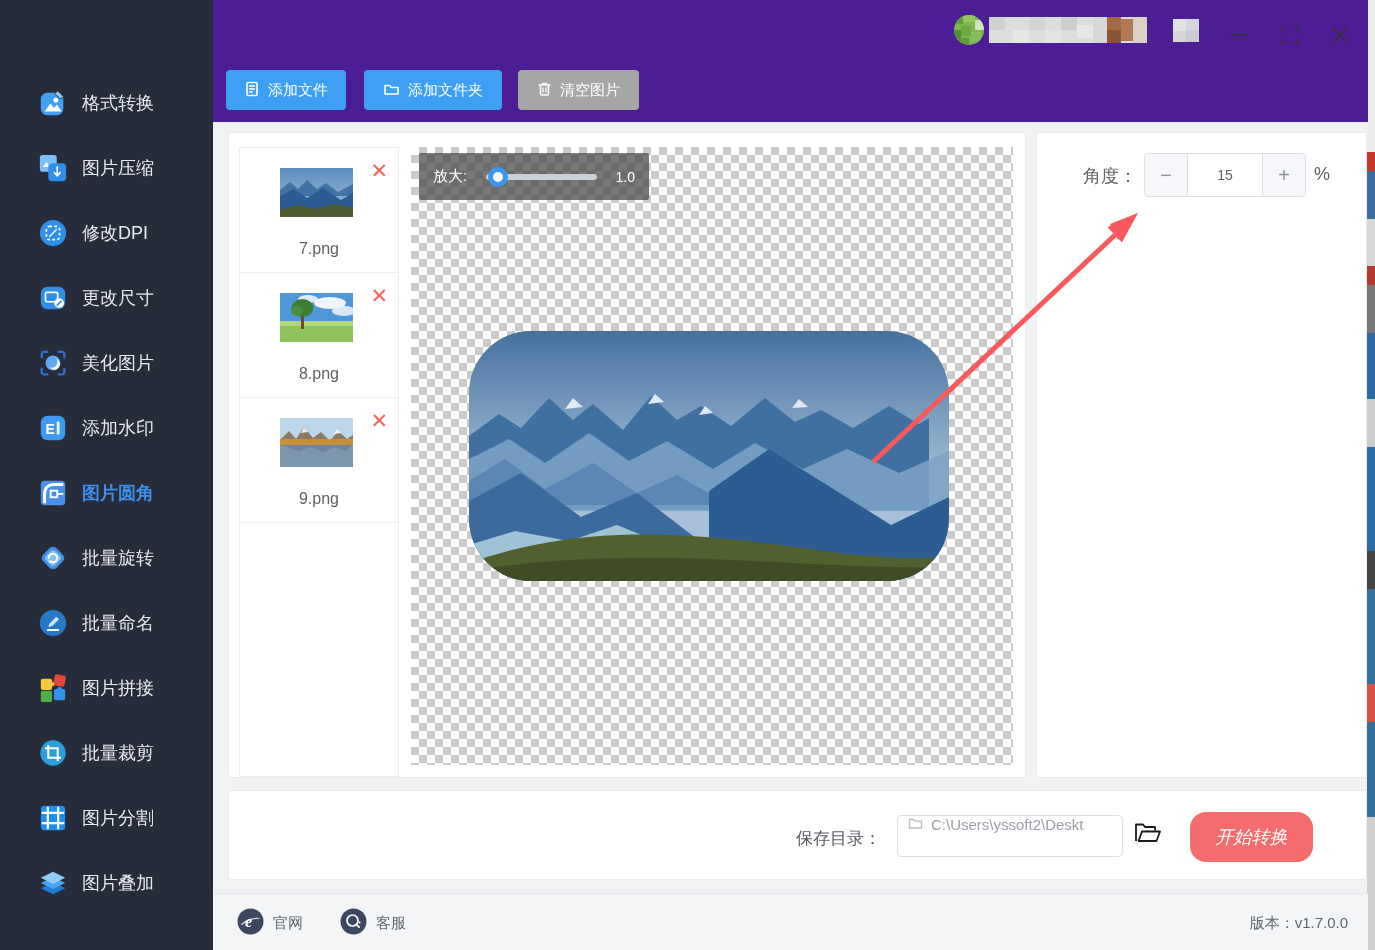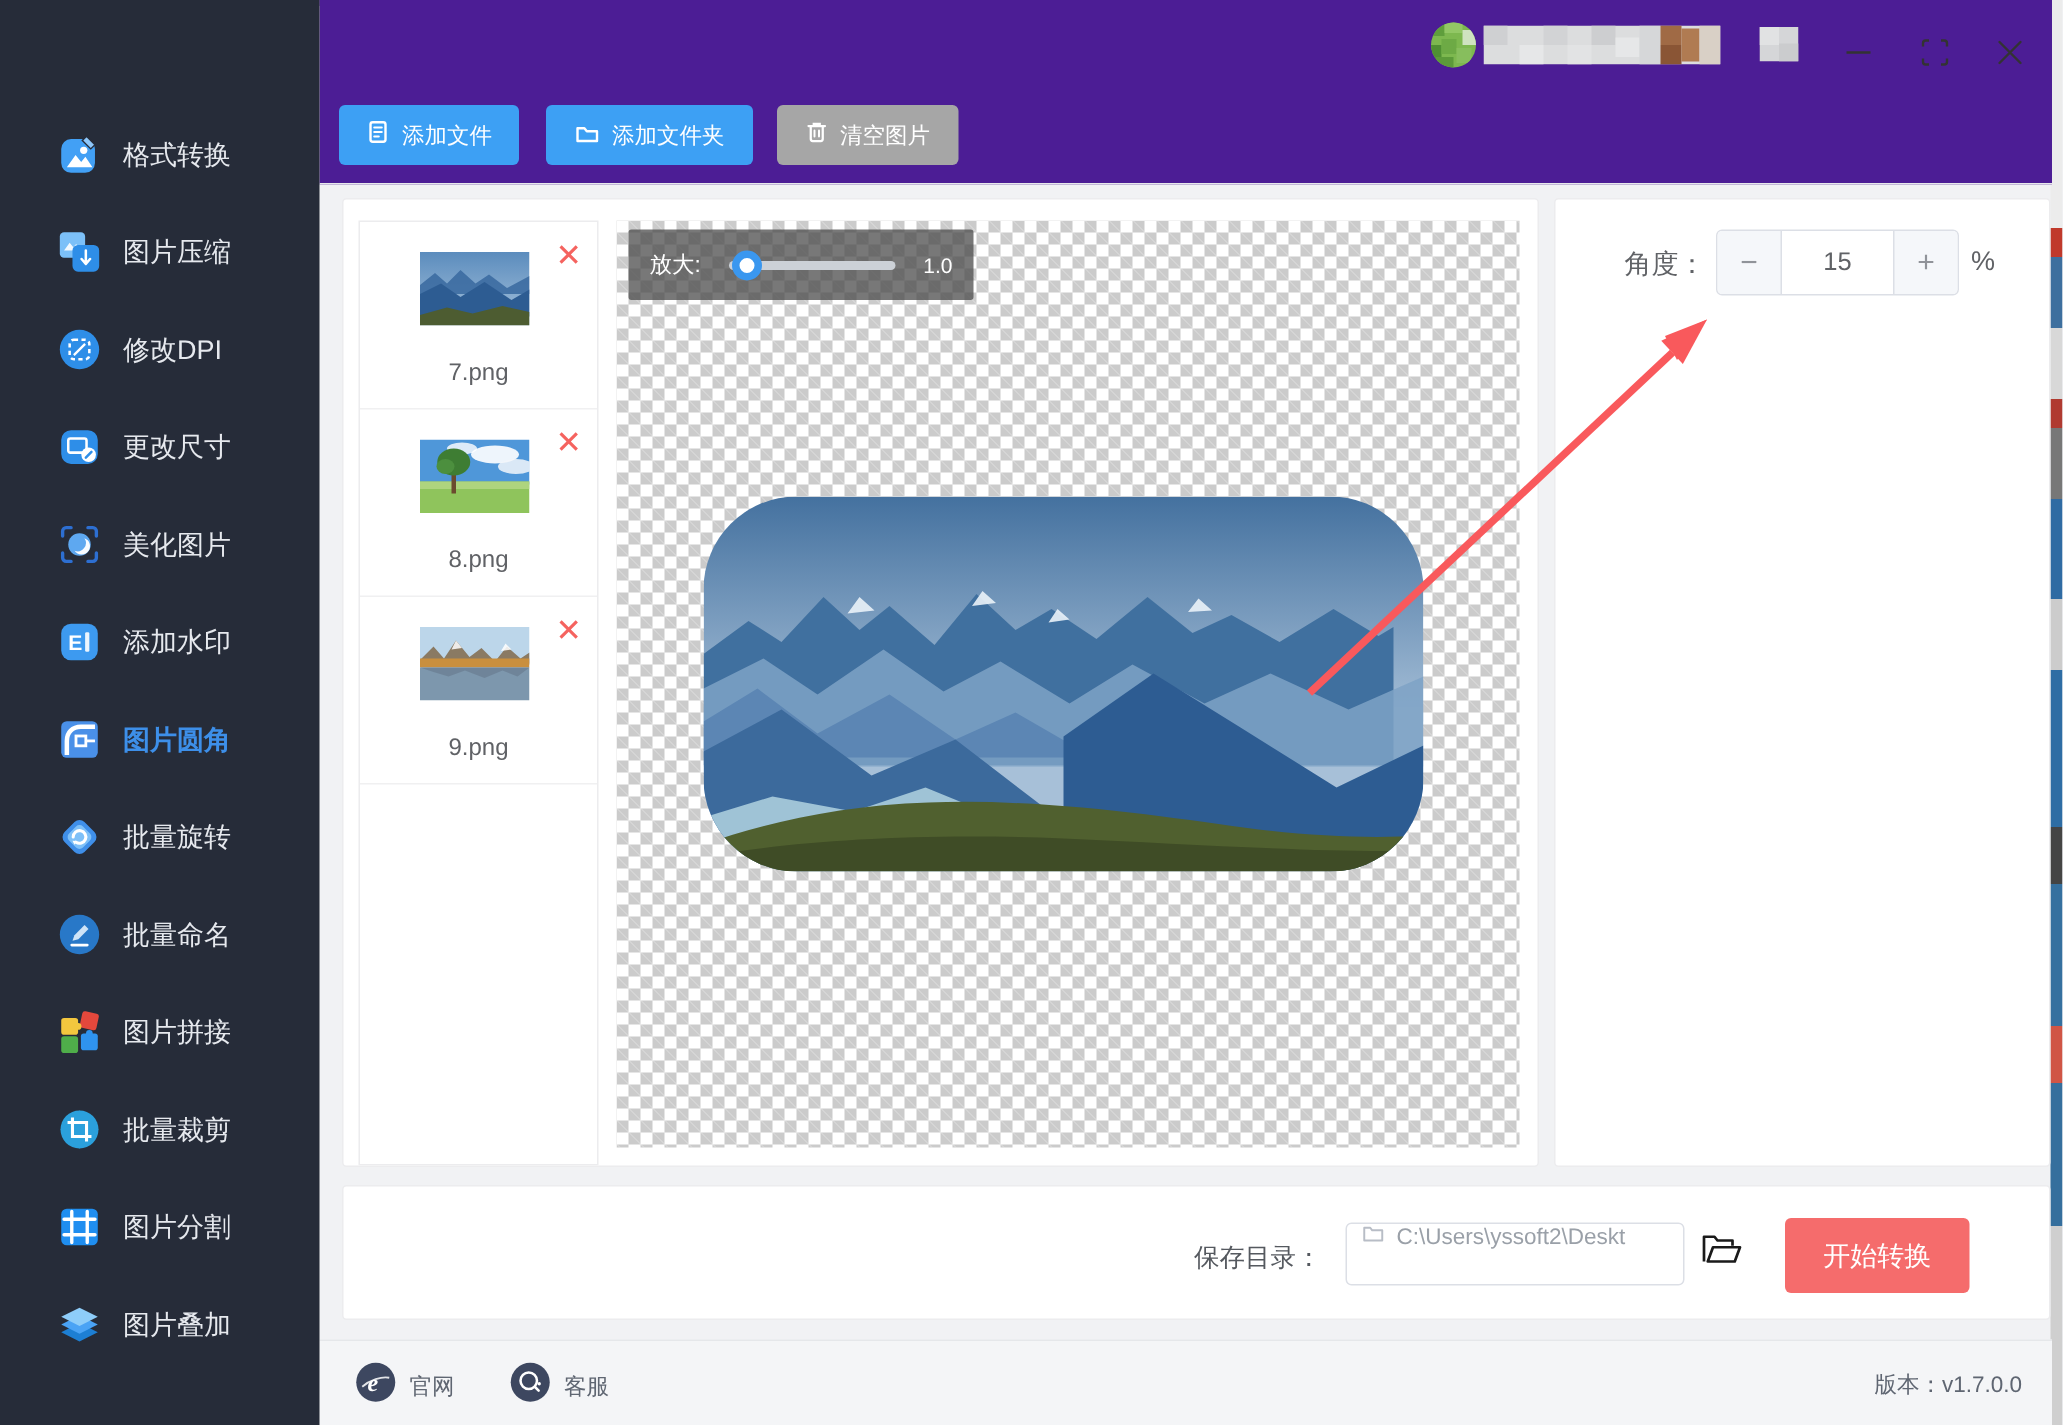--- a/index.html
+++ b/index.html
@@ -66,31 +66,31 @@
   .preview-img svg { display:block; }
 
   
   .angle-row { position:absolute; left:0; top:0; right:0; height:80px; }
   .angle-label { position:absolute; left:46px; top:31px; font-size:18px; color:#606266; }
   .stepper { position:absolute; left:107px; top:20px; width:162px; height:44px; border:1px solid #dcdfe6;
     border-radius:4px; display:flex; background:#fff; overflow:hidden; }
   .step-btn { width:43px; background:#f5f7fa; border:none; color:#909399; font-size:20px; cursor:pointer; font-family:inherit; }
   .step-btn.minus { border-right:1px solid #dcdfe6; }
   .step-btn.plus  { border-left:1px solid #dcdfe6; }
-  .step-val { flex:1; display:flex; align-items:center; justify-content:center; font-size:17px; color:#606266; }
+  .step-val { flex:1; display:flex; align-items:center; justify-content:center; font-size:14px; color:#606266; }
   .unit { position:absolute; left:277px; top:31px; font-size:18px; color:#606266; }
 
   
   .save-label { position:absolute; left:567px; top:36px; font-size:17px; color:#55595f; }
   .save-input-wrap { position:absolute; left:668px; top:24px; width:226px; height:42px; border:1px solid #dcdfe6;
     border-radius:4px; background:#fff; display:flex; align-items:flex-start; padding:0 10px; gap:8px; }
   .save-input { border:none; outline:none; width:100%; font-size:15px; color:#9aa0a8; font-family:inherit; background:transparent; text-overflow:ellipsis; white-space:nowrap; overflow:hidden; }
   .folder-open-btn { position:absolute; left:903px; top:28px; width:32px; height:30px; background:none; border:none; cursor:pointer; }
   .start-btn { position:absolute; left:961px; top:21px; width:123px; height:50px; background:#f56c6c; color:#fff;
-    border:none; border-radius:4px; font-size:18px; cursor:pointer; font-family:inherit; }
+    border:none; border-radius:16px; font-size:18px; cursor:pointer; font-family:inherit;font-style:italic; }
 
   
   .footer { position:absolute; left:213px; top:893px; width:1155px; height:57px; background:#f4f5f7; border-top:1px solid #e5e7ea; }
   .f-link { position:absolute; top:14px; display:flex; align-items:center; gap:9px; cursor:pointer; }
   .f-web { left:24px; } .f-support { left:127px; }
   .f-link .ftext { color:#5f6672; font-size:15px; }
   .version { position:absolute; right:20px; top:20px; color:#5f6672; font-size:15px; }
 
   
   .arrow-overlay { position:absolute; inset:0; width:1375px; height:950px; pointer-events:none; z-index:40; }

